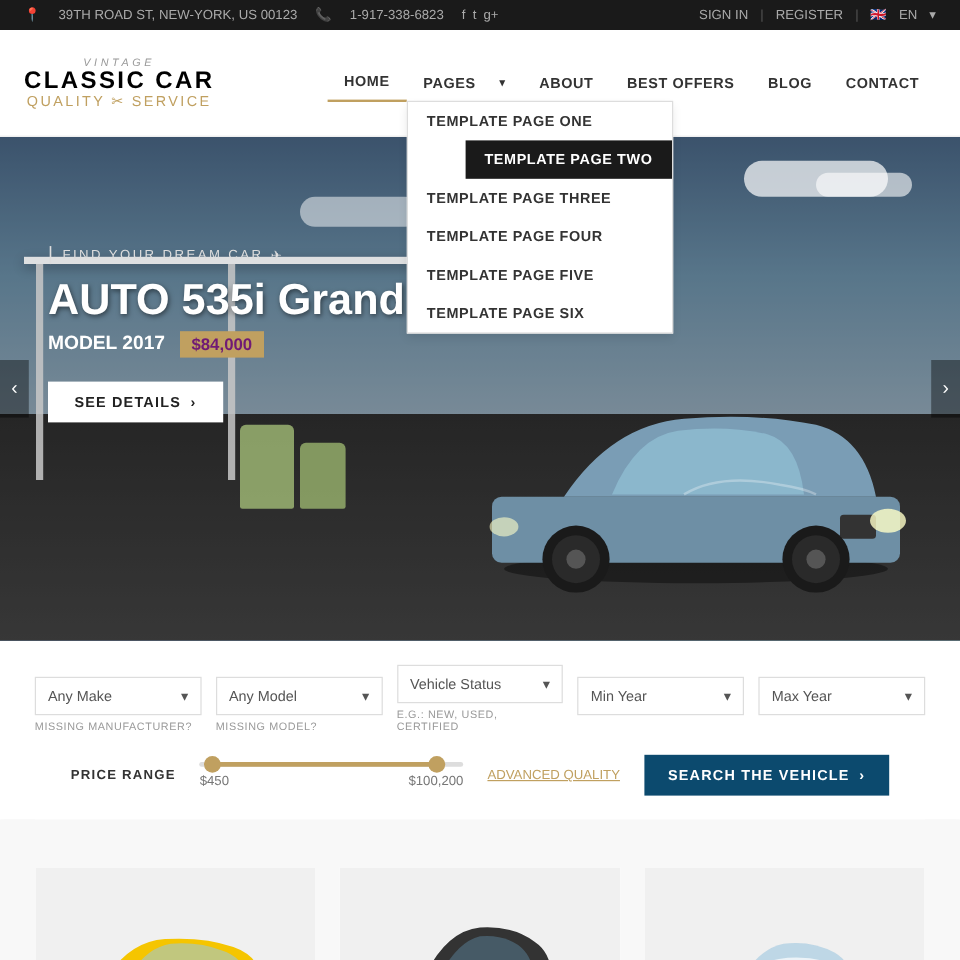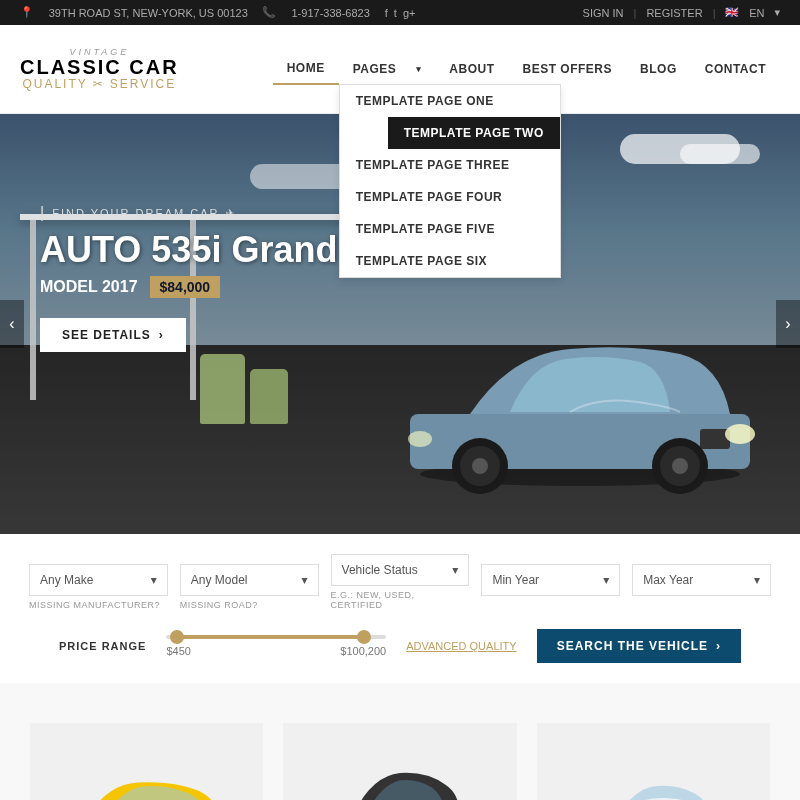--- a/index.html
+++ b/index.html
@@ -121,21 +121,21 @@
     .hero-subtitle {
       font-size: 16px;
       font-weight: 700;
       margin-top: 6px;
       display: flex;
       align-items: center;
       gap: 12px;
     }
     .price-badge {
       background: #c0a060;
-      color: #0f172a;
+      color: #701a75;
       padding: 3px 10px;
       font-size: 14px;
       font-weight: 700;
     }
     .hero-btn {
       margin-top: 20px;
       background: #fff;
       color: #222;
       padding: 10px 22px;
       font-size: 12px;
@@ -440,21 +440,21 @@
         <span>Any Make</span>
         <span>▾</span>
       </div>
       <div class="filter-label">MISSING MANUFACTURER?</div>
     </div>
     <div class="filter-group">
       <div class="select-box">
         <span>Any Model</span>
         <span>▾</span>
       </div>
-      <div class="filter-label">MISSING ROAD?</div>
+      <div class="filter-label">MISSING MODEL?</div>
     </div>
     <div class="filter-group">
       <div class="select-box">
         <span>Vehicle Status</span>
         <span>▾</span>
       </div>
       <div class="filter-label">E.G.: NEW, USED, CERTIFIED</div>
     </div>
     <div class="filter-group">
       <div class="select-box">

